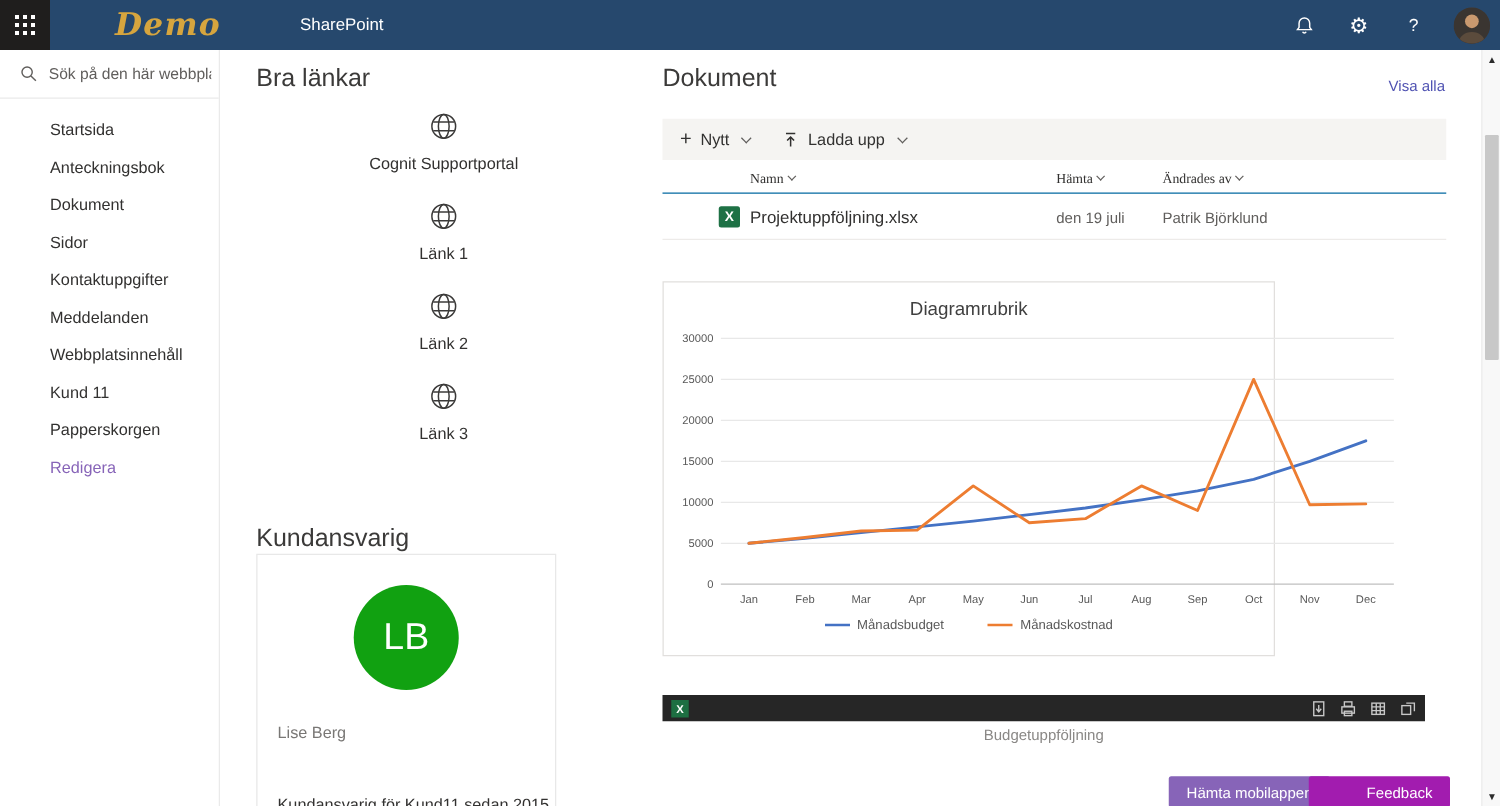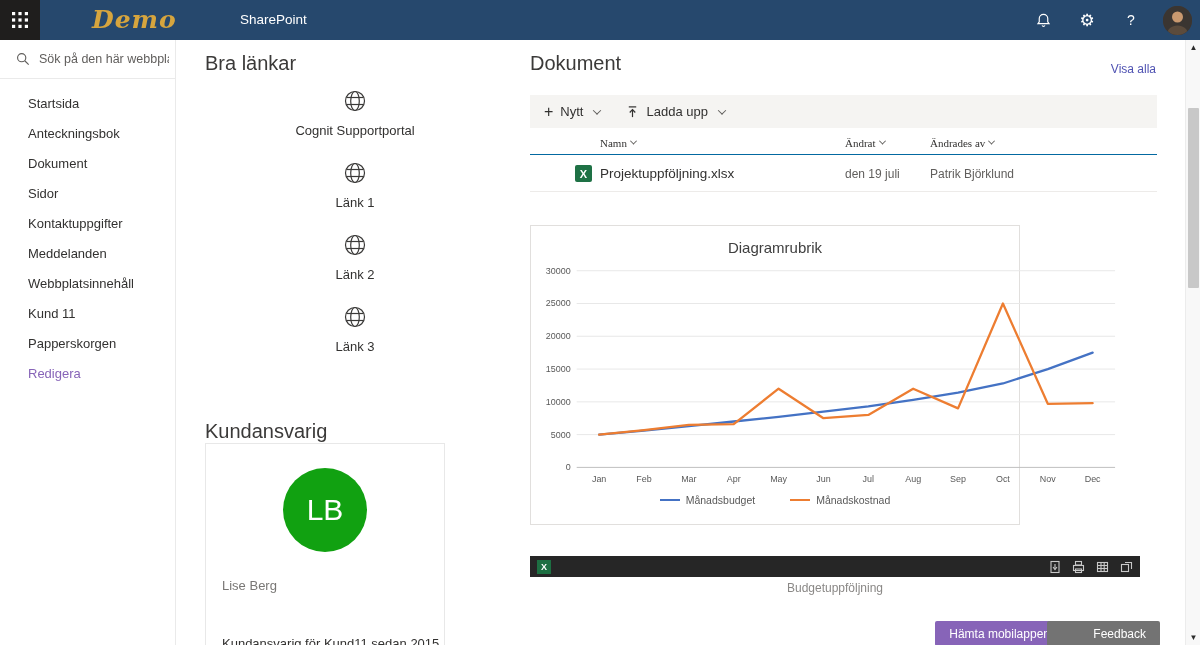--- a/index.html
+++ b/index.html
@@ -17,21 +17,21 @@
   .gear-glyph { font-size:17px; }
   .help-glyph { font-size:14px; border:1.2px solid transparent; }
   .avatar { width:29px; height:29px; border-radius:50%; overflow:hidden; background:#4a3c32; cursor:pointer; }
 
   
   .sidebar { position:absolute; top:40px; left:0; width:176px; height:605px; background:#fff; border-right:1px solid #eaeaea; z-index:10; }
   .search-box { height:39px; display:flex; align-items:center; gap:9px; padding:0 0 0 16px; border-bottom:1px solid #eaeaea; }
   .search-box input { border:none; outline:none; font-size:12.5px; color:#605e5c; width:130px; font-family:"Liberation Sans",sans-serif; background:transparent; }
   .search-box input::placeholder { color:#605e5c; opacity:1; }
   .nav { padding-top:10px; }
-  .nav-item { height:30px; line-height:30px; padding-left:28px; font-size:13px; color:#323130; cursor:pointer; white-space:nowrap; }
+  .nav-item { height:30px; line-height:30px; padding-left:40px; font-size:13px; color:#323130; cursor:pointer; white-space:nowrap; }
   .nav-item.accent { color:#8764b8; }
 
   
   .section-title { position:absolute; font-size:20px; font-weight:400; color:#3b3a39; }
   #links-title { left:205px; top:52px; }
   .links-list { position:absolute; left:205px; top:88px; width:300px; }
   .link-item { height:72px; display:flex; align-items:center; gap:17px; cursor:pointer;flex-direction:column; }
   .link-label { font-size:13px; color:#323130; position:relative; top:-8px; }
   #contact-title { left:205px; top:420px; }
   .contact-card { position:absolute; left:205px; top:443px; width:240px; height:230px; border:1px solid #e8e8e8; background:#fff; }
@@ -213,21 +213,21 @@
       <i class="chev"></i>
     </div>
   </div>
 
   <div class="doc-header">
     <div class="col col-name">
       <span>Namn</span>
       <i class="chev sm"></i>
     </div>
     <div class="col col-mod">
-      <span>Ändrat</span>
+      <span>Hämta</span>
       <i class="chev sm"></i>
     </div>
     <div class="col col-by">
       <span>Ändrades av</span>
       <i class="chev sm"></i>
     </div>
   </div>
 
   <div class="doc-row">
     <div class="file-icon">X</div>
@@ -304,21 +304,21 @@
       </svg>
       <svg width="13" height="14" viewBox="0 0 13 14" fill="none" stroke="#c8c8c8" stroke-width="1.1">
         <rect x="1.5" y="4.5" width="7" height="7"></rect>
           <polyline points="5,2.5 11.5,2.5 11.5,9"></polyline>
       </svg>
     </div>
   </div>
   <div class="embed-caption">Budgetuppföljning</div>
 
   <button class="footer-btn" id="btn-mobile" style="background: rgb(135, 100, 184);">Hämta mobilappen</button>
-  <button class="footer-btn" id="btn-feedback" style="background: #737373; padding-left: 46px;">Feedback</button>
+  <button class="footer-btn" id="btn-feedback" style="background: #a21caf; padding-left: 46px;">Feedback</button>
 
   <div class="scrollbar">
     <div class="sb-arrow up">▲</div>
     <div class="sb-thumb"></div>
     <div class="sb-arrow down">▼</div>
   </div>
 
 </div>
 
 </body></html>

